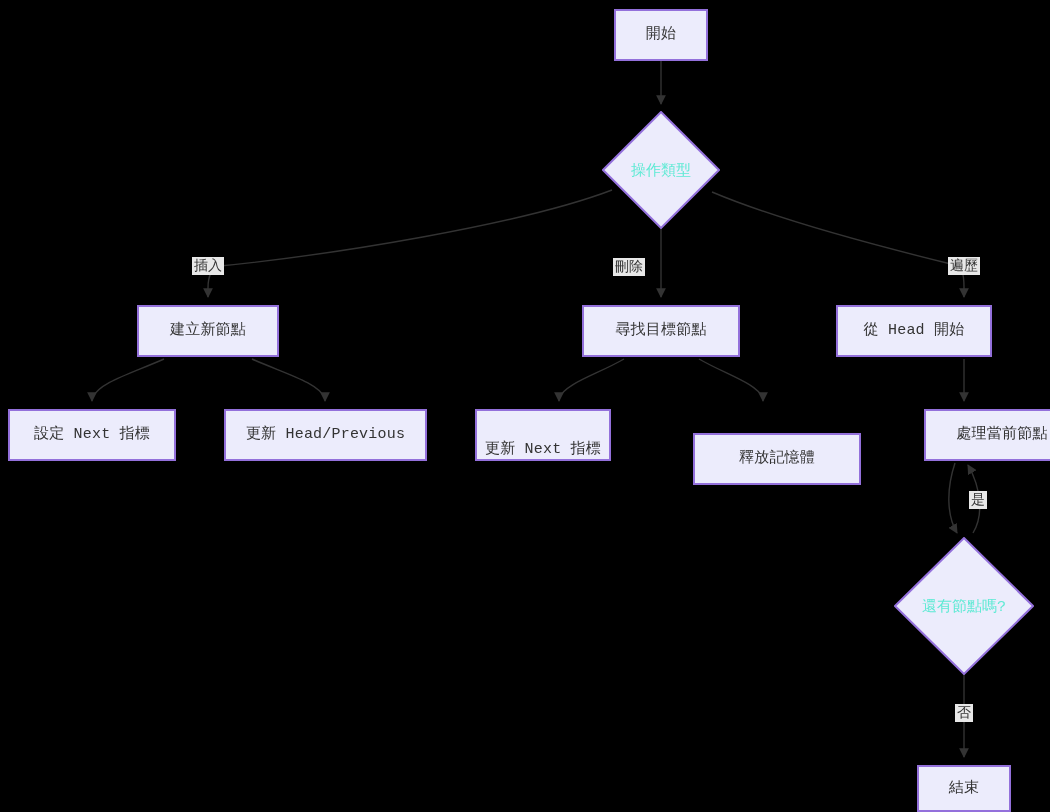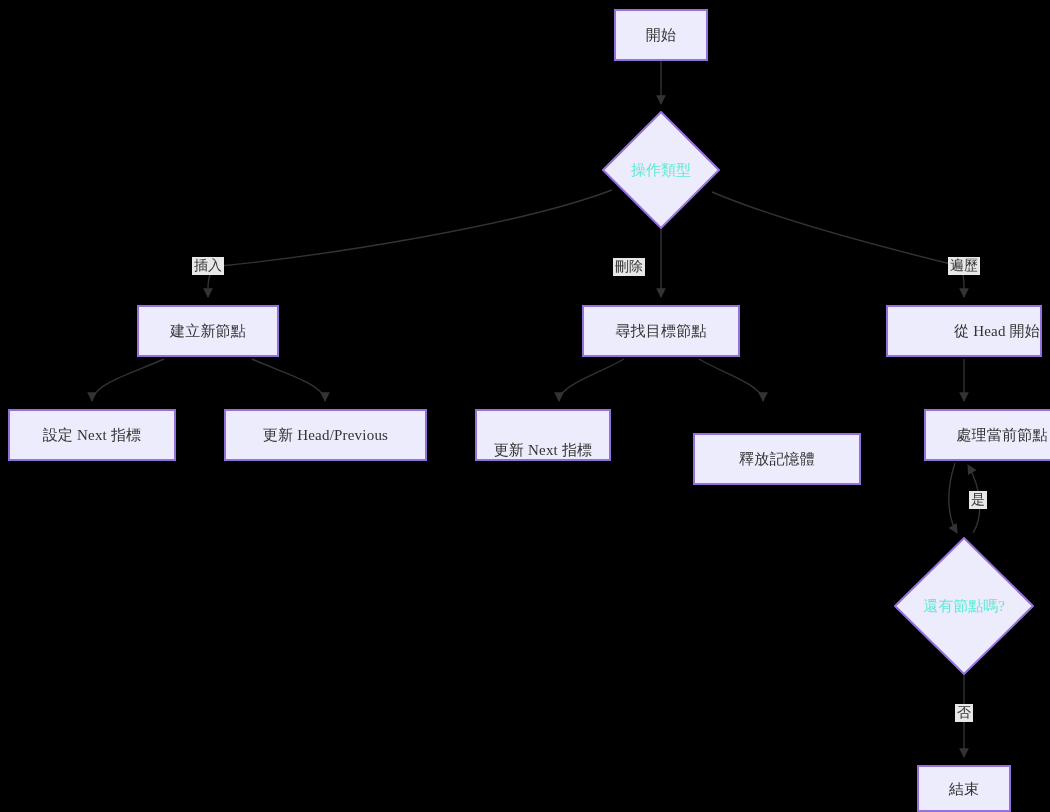--- a/index.html
+++ b/index.html
@@ -6,21 +6,21 @@
     margin: 0;
     padding: 0;
     background: #000000;
   }
   #canvas {
     position: relative;
     width: 1050px;
     height: 812px;
     background: #000000;
     overflow: hidden;
-    font-family: Liberation Serif, serif;
+    font-family: Liberation Mono, monospace;
   }
   svg#edges {
     position: absolute;
     left: 0;
     top: 0;
     width: 1050px;
     height: 812px;
     overflow: visible;
   }
   .node {
@@ -124,21 +124,21 @@
   </div>
 
   <div class="node" style="left:137px; top:305px; width:142px; height:52px;">
     <span class="nlabel">建立新節點</span>
   </div>
 
   <div class="node" style="left:582px; top:305px; width:158px; height:52px;">
     <span class="nlabel">尋找目標節點</span>
   </div>
 
-  <div class="node" style="left:886px; top:305px; width:156px; height:52px;justify-content:flex-end;">
+  <div class="node" style="left:836px; top:305px; width:156px; height:52px;">
     <span class="nlabel">從 Head 開始</span>
   </div>
 
   <div class="node" style="left:8px; top:409px; width:168px; height:52px;">
     <span class="nlabel">設定 Next 指標</span>
   </div>
 
   <div class="node" style="left:224px; top:409px; width:203px; height:52px;">
     <span class="nlabel">更新 Head/Previous</span>
   </div>

